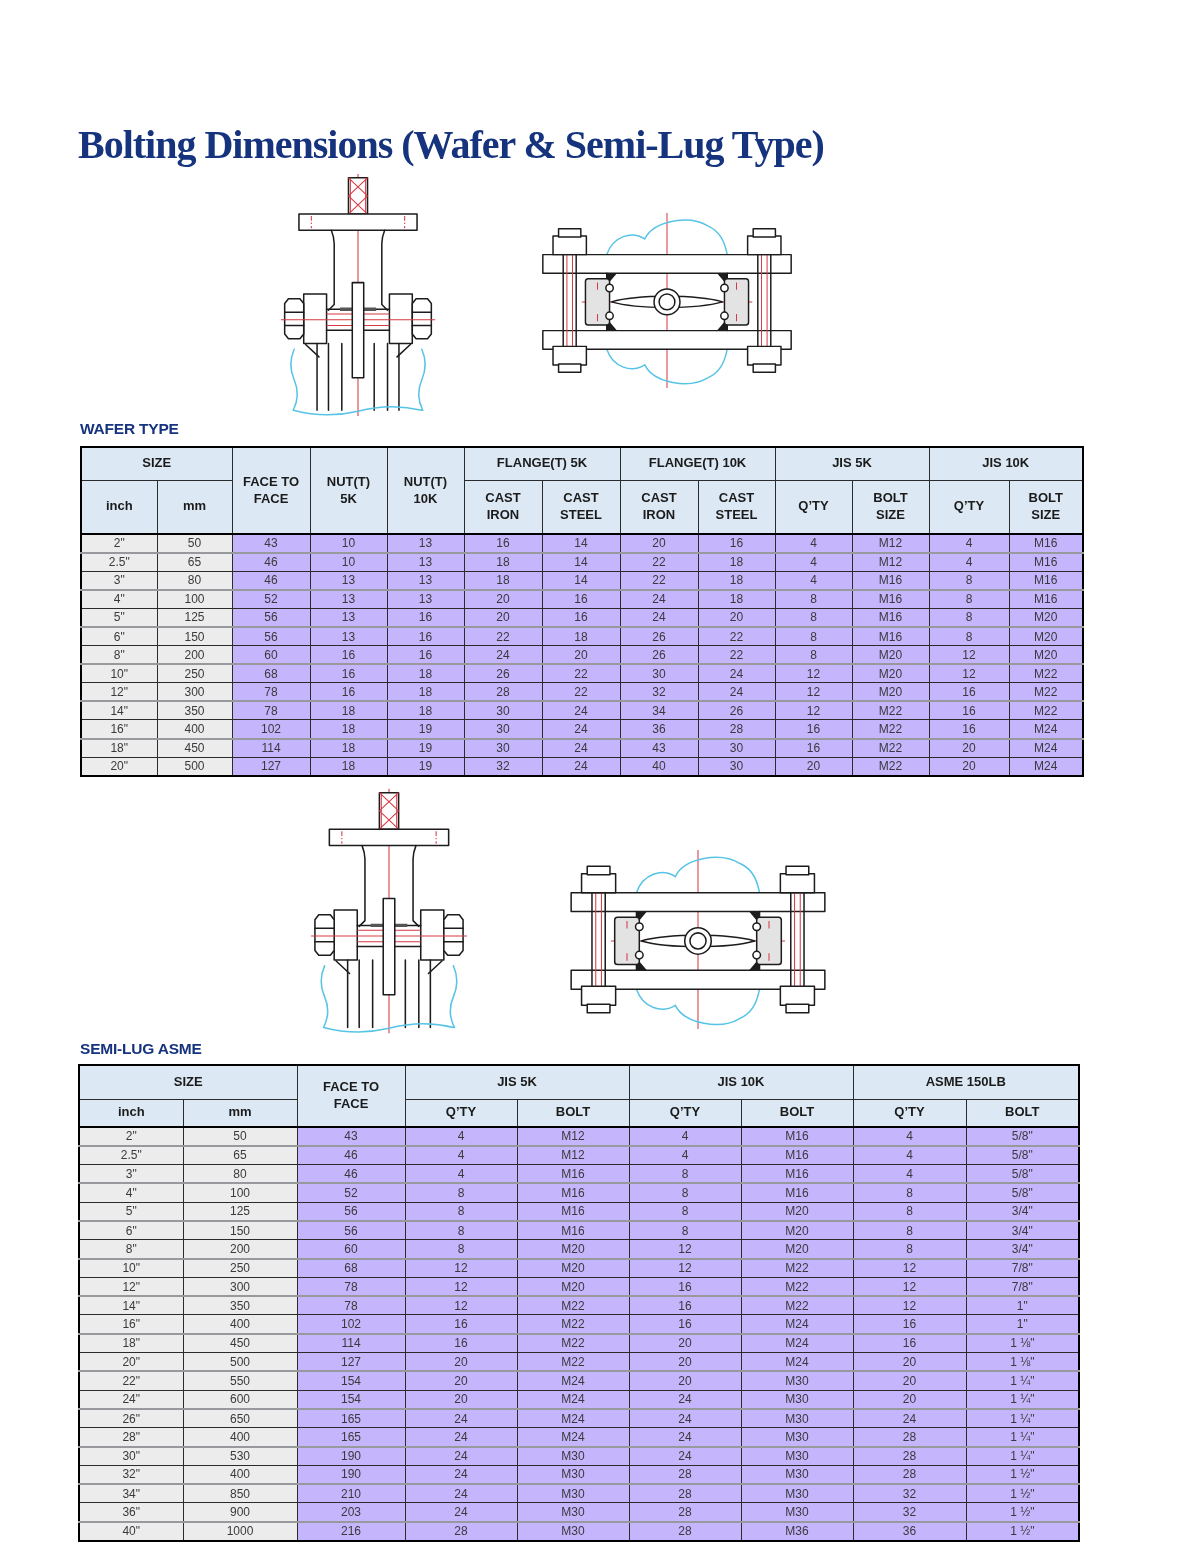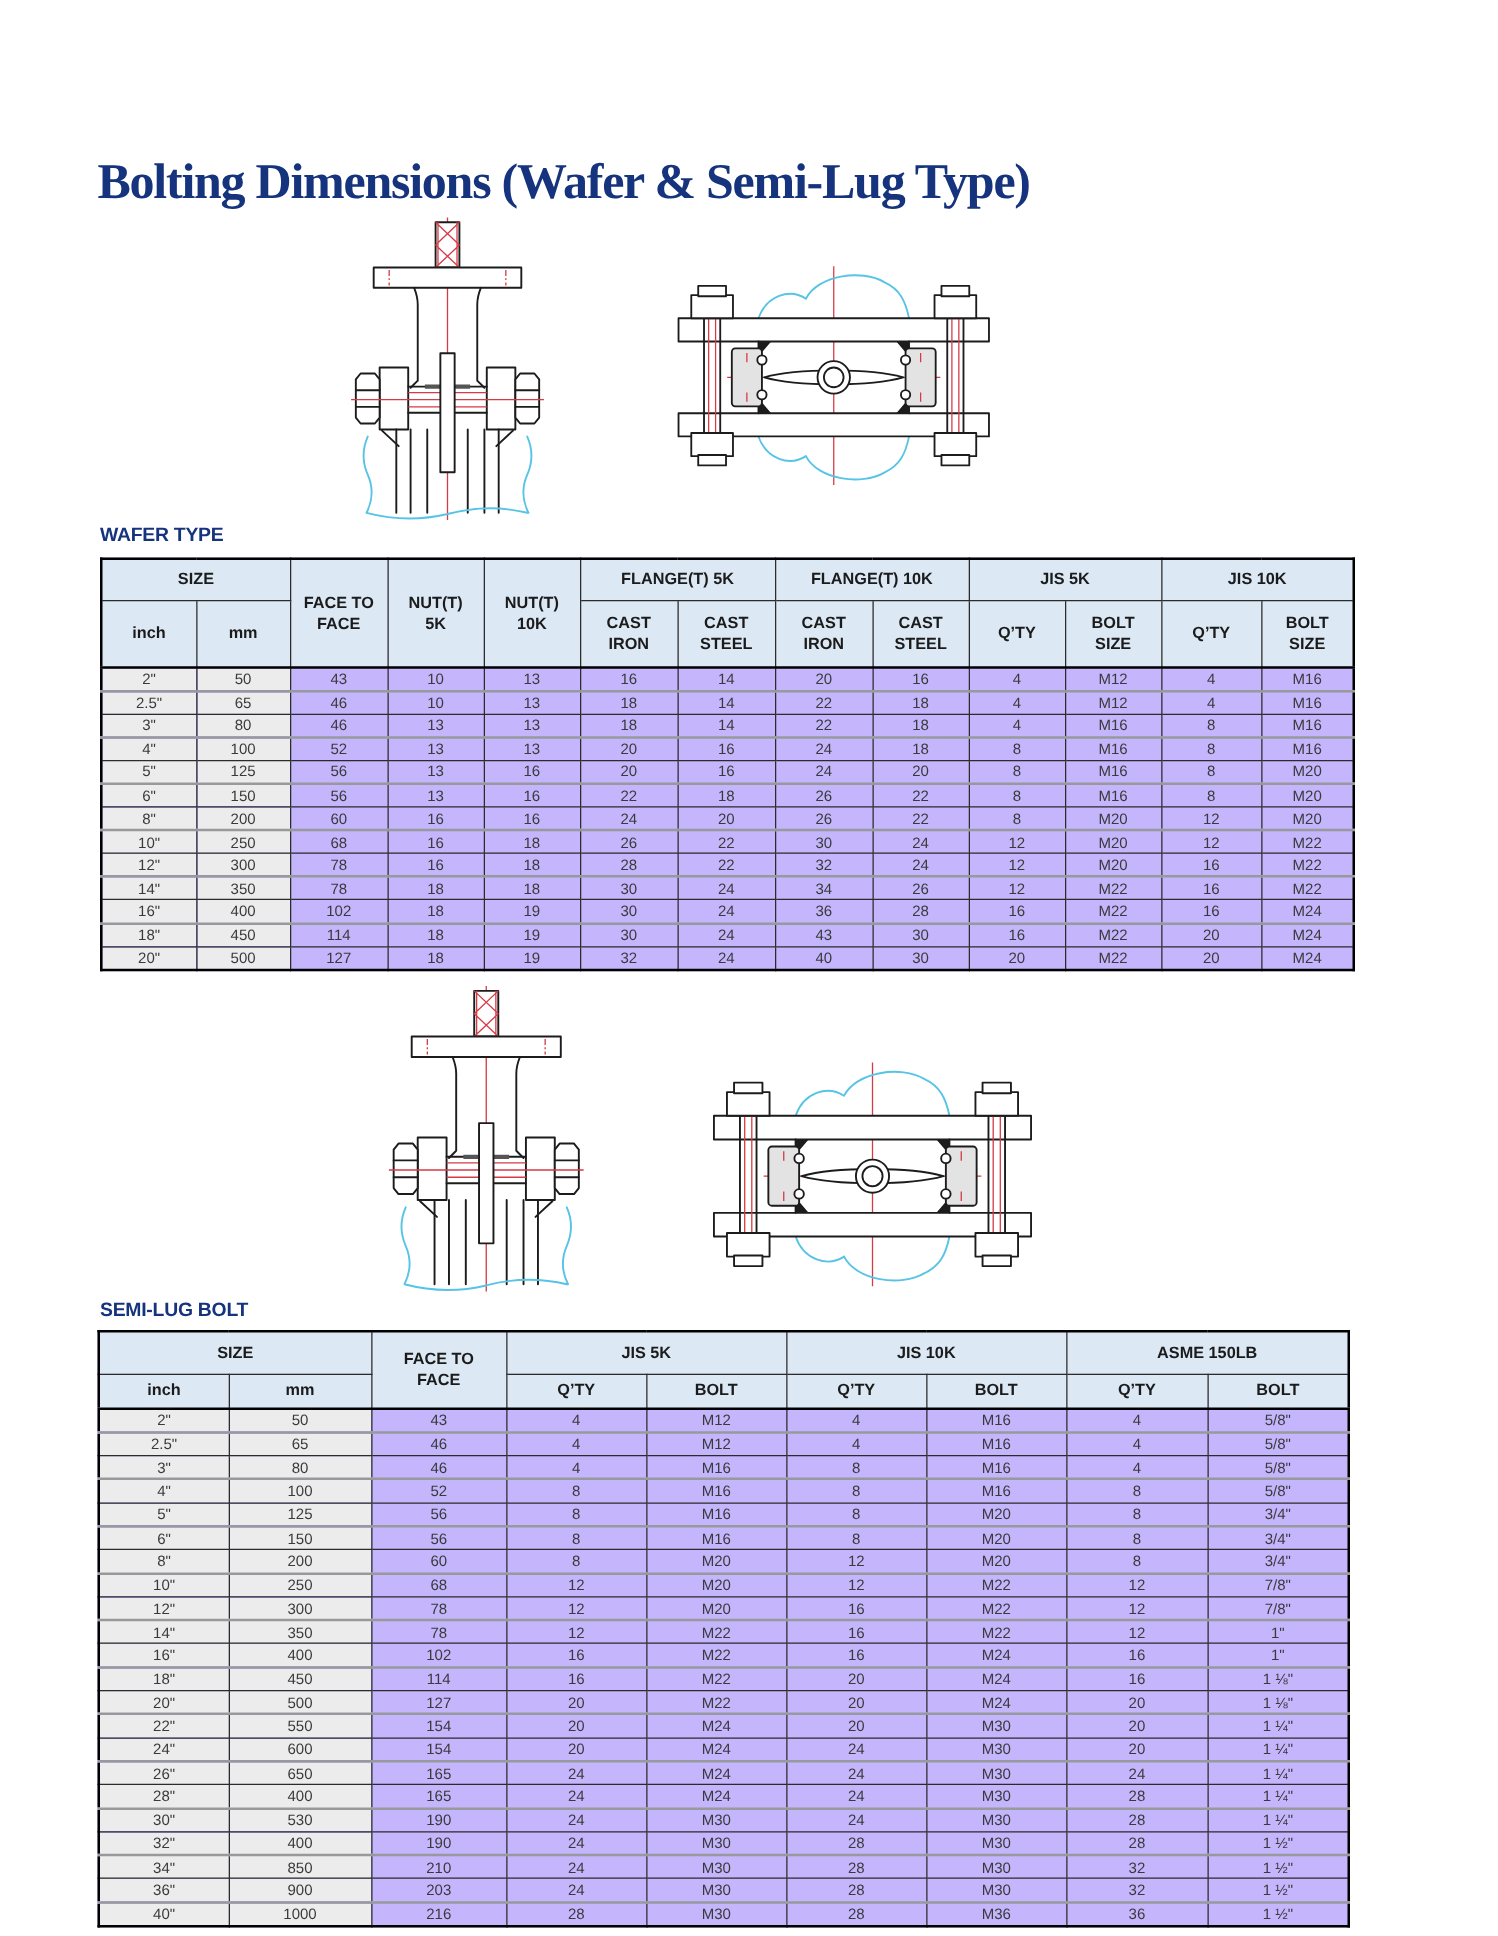--- a/index.html
+++ b/index.html
@@ -378,21 +378,21 @@
     <svg width="202" height="256" viewBox="0 0 210 262">
         <use href="#sideview"></use>
       </svg>
   </div>
   <div class="fig" style="left:556px;top:847px;width:284px;height:185px;">
     <svg width="284" height="185" viewBox="0 0 300 195">
         <use href="#frontview"></use>
       </svg>
   </div>
 
-  <div class="section-label" id="semilug-label">SEMI-LUG BOLT</div>
+  <div class="section-label" id="semilug-label">SEMI-LUG ASME</div>
 
   <table id="semilug-table">
     <colgroup>
       <col style="width:104px">
         <col style="width:114px">
         <col style="width:108px">
       <col style="width:112px">
         <col style="width:112px">
         <col style="width:112px">
       <col style="width:112px">

